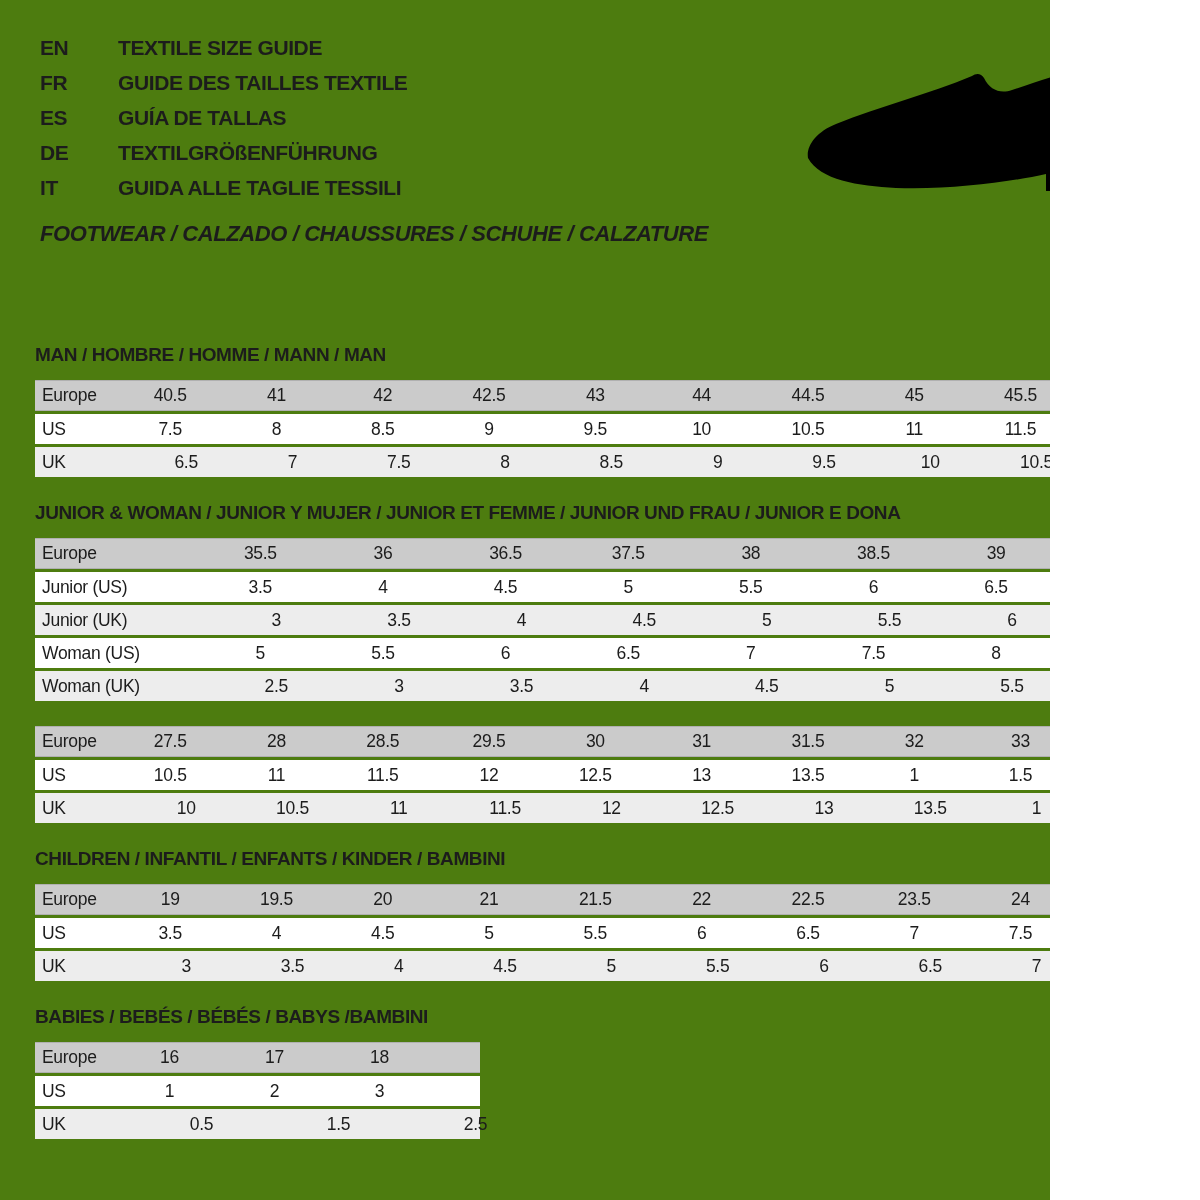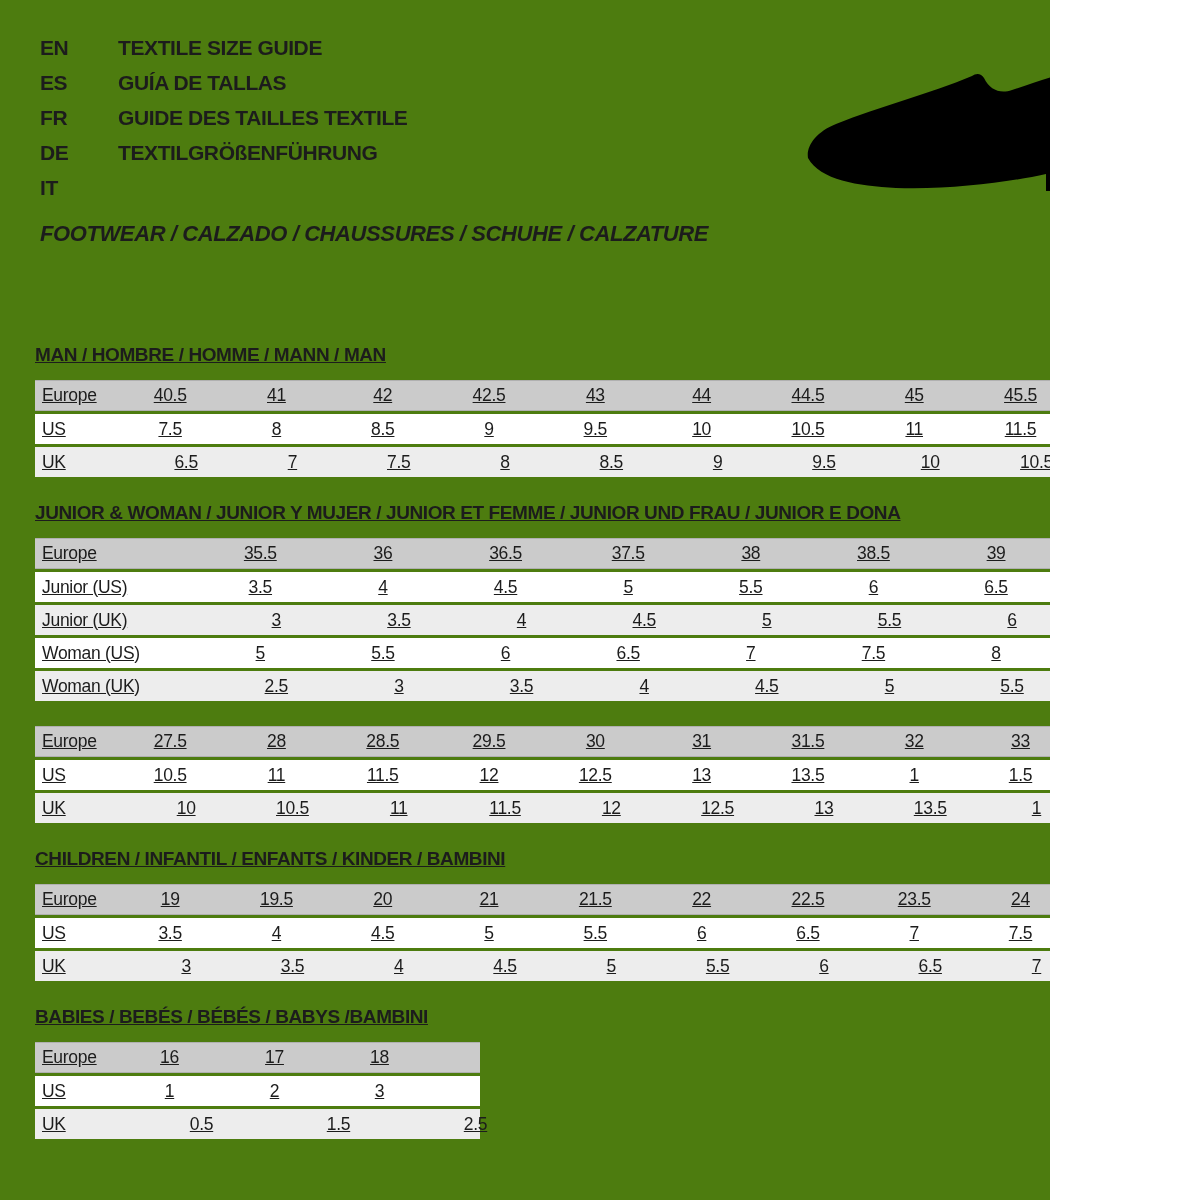--- a/index.html
+++ b/index.html
@@ -48,21 +48,20 @@
     top: 58px;
     left: 800px;
     width: 348px;
     height: 142px;
   }
   .shoe svg { display: block; width: 100%; height: 100%; }
   
   .tables-main {
     margin-left: 35px;
     margin-right: 20px;
-    text-decoration: underline;
   }
   .table-section { margin-top: 25px; }
   .table-section:first-child { margin-top: 97px; }
   .table-title {
     font-size: 19px;
     font-weight: bold;
     line-height: 22px;
     margin: 0 0 14px 0;
     letter-spacing: -0.4px;
     white-space: nowrap;
@@ -102,33 +101,34 @@
 
 <div class="page">
 
   <div class="header">
     <div>
       <div class="lang-row">
         <span class="lang-code">EN</span>
         <span class="lang-label">TEXTILE SIZE GUIDE</span>
       </div>
       <div class="lang-row">
+        <span class="lang-code">FR</span>
+        <span class="lang-label">GUIDE DES TAILLES TEXTILE</span>
+      </div>
+      <div class="lang-row">
         <span class="lang-code">ES</span>
         <span class="lang-label">GUÍA DE TALLAS</span>
       </div>
       <div class="lang-row">
-        <span class="lang-code">FR</span>
-        <span class="lang-label">GUIDE DES TAILLES TEXTILE</span>
-      </div>
-      <div class="lang-row">
         <span class="lang-code">DE</span>
         <span class="lang-label">TEXTILGRÖßENFÜHRUNG</span>
       </div>
       <div class="lang-row">
         <span class="lang-code">IT</span>
+        <span class="lang-label">GUIDA ALLE TAGLIE TESSILI</span>
       </div>
     </div>
 
     <div class="category-line">FOOTWEAR / CALZADO / CHAUSSURES / SCHUHE / CALZATURE</div>
 
     <div class="shoe">
       <svg viewBox="0 0 348 142" xmlns="http://www.w3.org/2000/svg" aria-hidden="true">
         <path fill="#000000" d="
           M8,100
           C6,88 16,74 36,66

